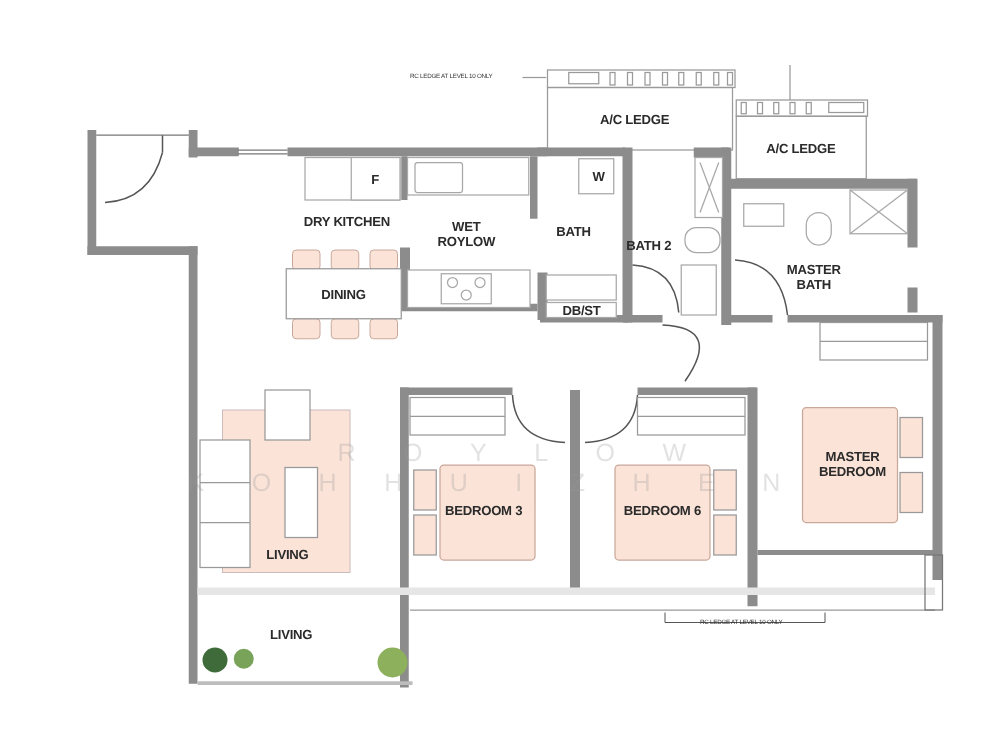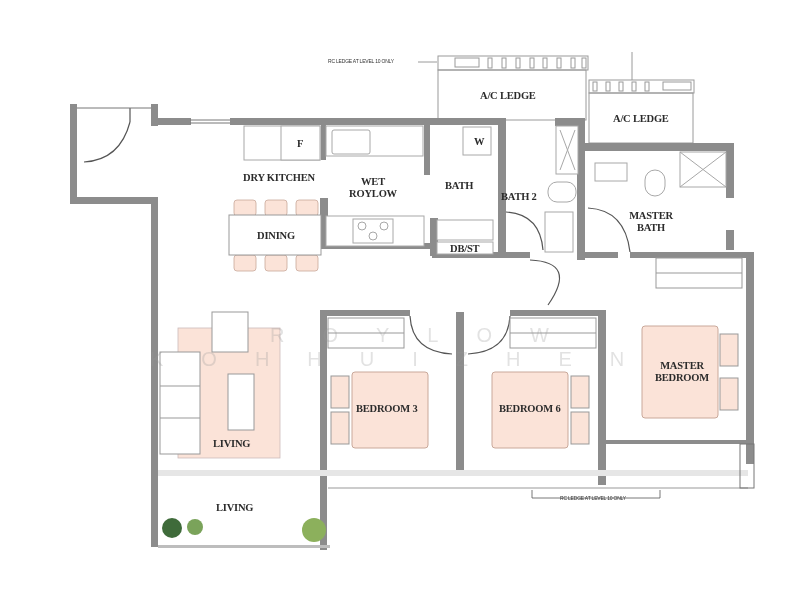--- a/index.html
+++ b/index.html
@@ -1,20 +1,20 @@
 <!DOCTYPE html>
 <html><head>
 <meta charset="utf-8">
 <style>
   html,body{margin:0;padding:0;background:#ffffff;}
   body{width:800px;height:597px;position:relative;overflow:hidden;font-family:"Liberation Serif","DejaVu Serif",serif;}
   #plan{position:absolute;left:0;top:0;width:800px;height:597px;}
-  .lbl{position:absolute;font-family:Liberation Serif, serif;font-weight:bold;font-size:10.5px;color:#2b2b2b;text-align:center;line-height:12px;white-space:nowrap;letter-spacing:-0.2px;}
+  .lbl{position:absolute;font-family:Liberation Sans, sans-serif;font-weight:bold;font-size:10.5px;color:#2b2b2b;text-align:center;line-height:12px;white-space:nowrap;letter-spacing:-0.2px;}
   .small{position:absolute;font-family:"Liberation Sans","DejaVu Sans",sans-serif;font-size:5px;color:#333;white-space:nowrap;letter-spacing:-0.2px;}
-  .wm{position:absolute;font-family:"Liberation Sans","DejaVu Sans",sans-serif;font-size:20px;color:rgba(150,150,150,0.28);letter-spacing:38px;white-space:nowrap;}
+  .wm{position:absolute;font-family:"Liberation Sans","DejaVu Sans",sans-serif;font-size:20px;color:rgba(150,150,150,0.28);letter-spacing:38px;white-space:nowrap;margin-top:28px;}
 </style>
 </head>
 <body>
 
 <svg id="plan" viewBox="0 0 800 597" xmlns="http://www.w3.org/2000/svg">
   <g fill="none" stroke="#9a9a9a" stroke-width="1">
 
     <rect x="438" y="70" width="148" height="50"></rect>
     <rect x="438" y="56" width="150" height="14"></rect>
     <rect x="455" y="58" width="24" height="9"></rect>

